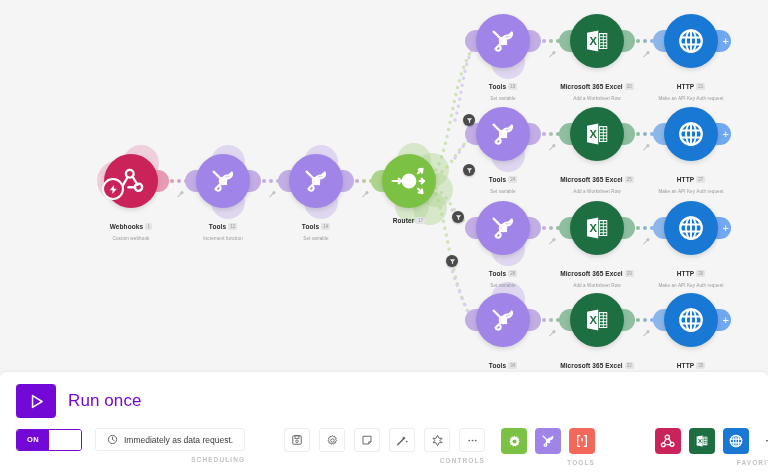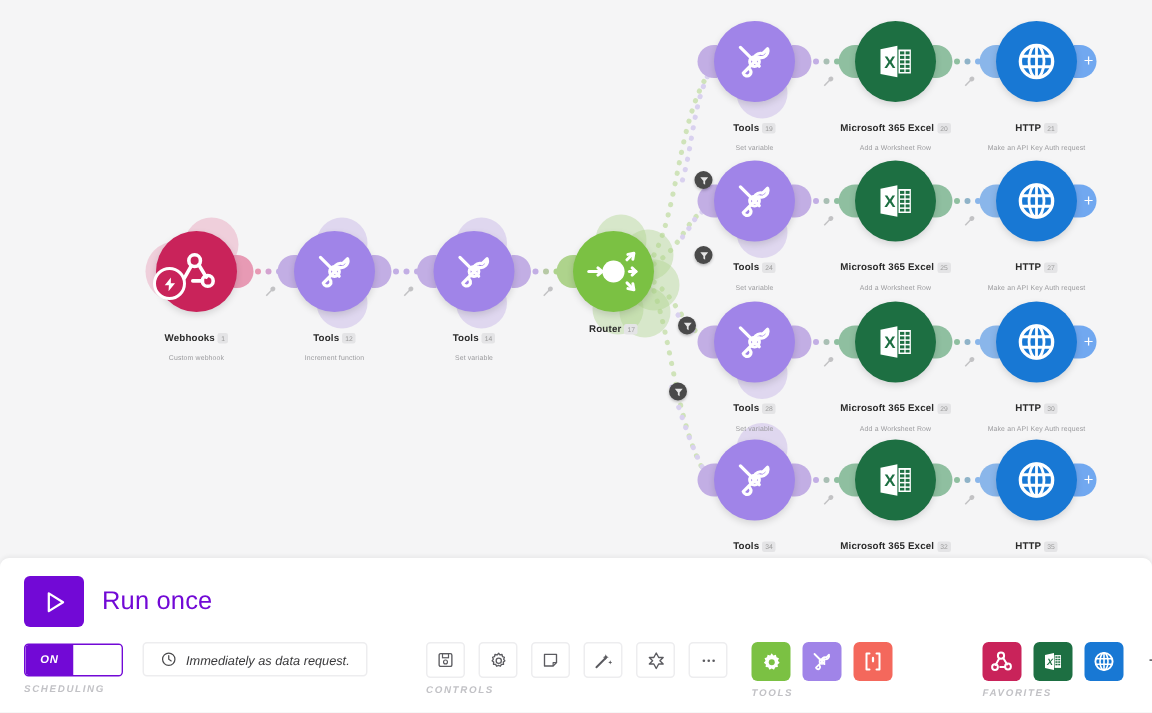--- a/index.html
+++ b/index.html
@@ -86,33 +86,34 @@
     background: #4a4a4a; z-index: 6;
     display: flex; align-items: center; justify-content: center;
     box-shadow: 0 1px 2px rgba(0,0,0,.25);
   }
 
   
   #panel {
     position: absolute; left: 0; top: 372px; width: 768px; height: 103px;
     background: #ffffff; border-radius: 6px 6px 0 0;
     box-shadow: 0 -1px 3px rgba(0,0,0,.05);
+    text-align: right;
   }
 
   #runonce { position: absolute; left: 16px; top: 12px; display: flex; align-items: center; }
   #runbtn {
     width: 40px; height: 34px; background: #7209d6; border-radius: 4px;
     display: flex; align-items: center; justify-content: center;
     cursor: pointer;
   }
   #runlabel {
     margin-left: 12px; font-size: 17px; color: #7209d6; letter-spacing: .1px;
   }
 
-  .group { position: absolute; top: 56px; font-style: italic; }
+  .group { position: absolute; top: 56px; }
   .grouprow { display: flex; align-items: center; }
   .grouplabel {
     margin-top: 5px; font-size: 6.5px; color: #c2c2c6;
     letter-spacing: 1.1px; font-weight: bold;
   }
 
   
   #sched { left: 16px; }
   #toggle {
     width: 66px; height: 22px; border: 1.6px solid #7209d6;

